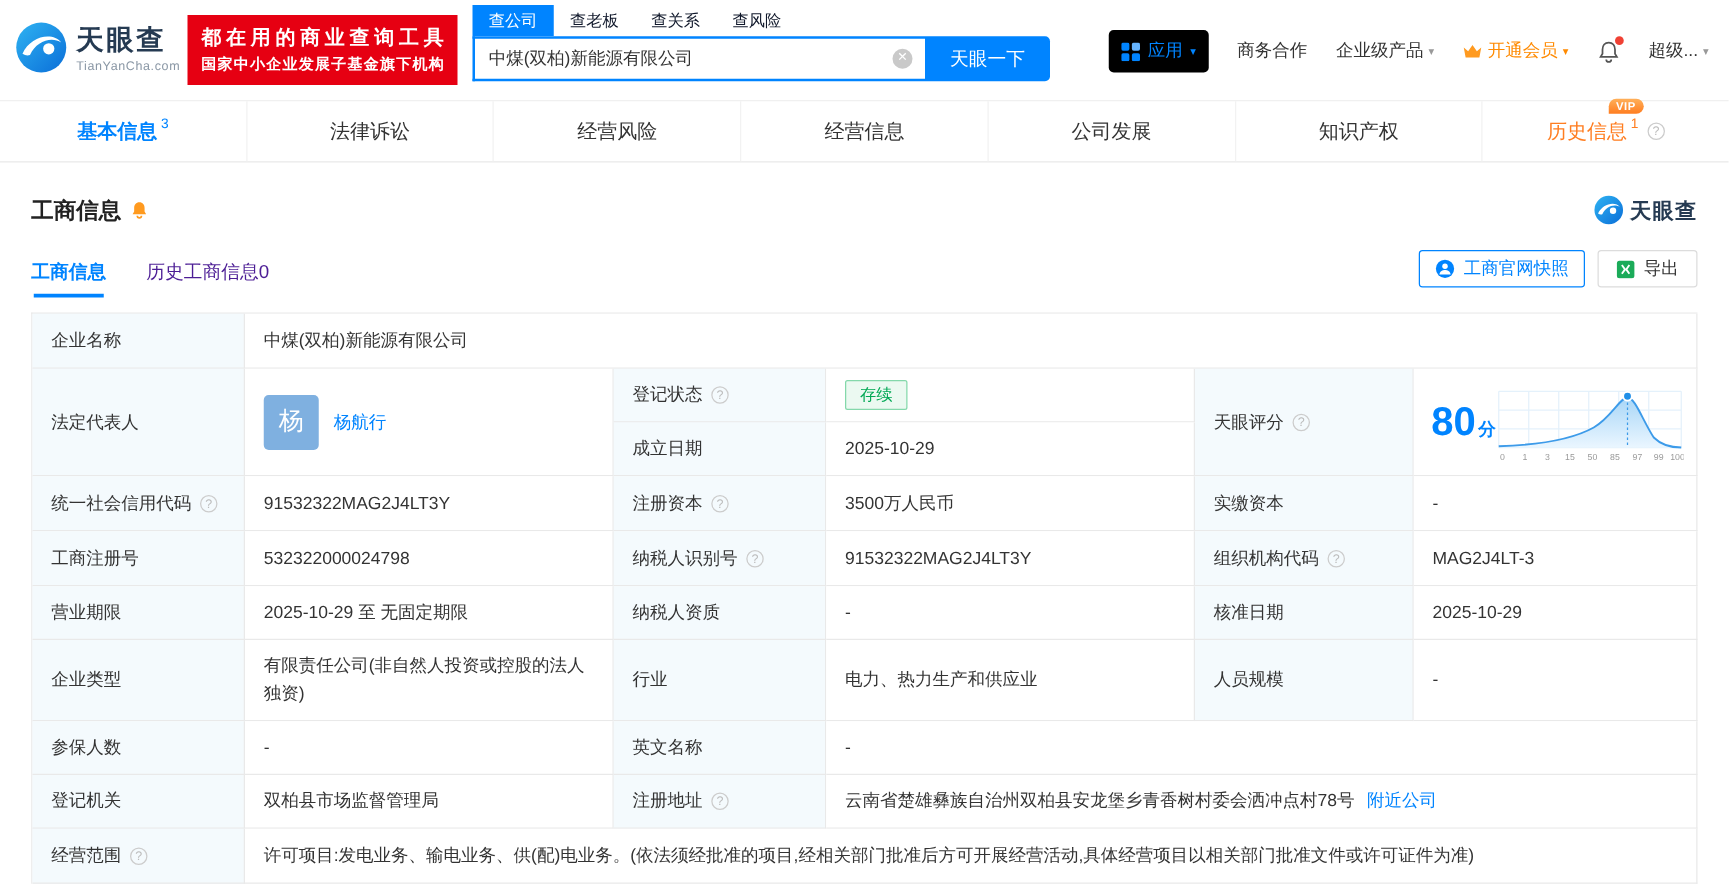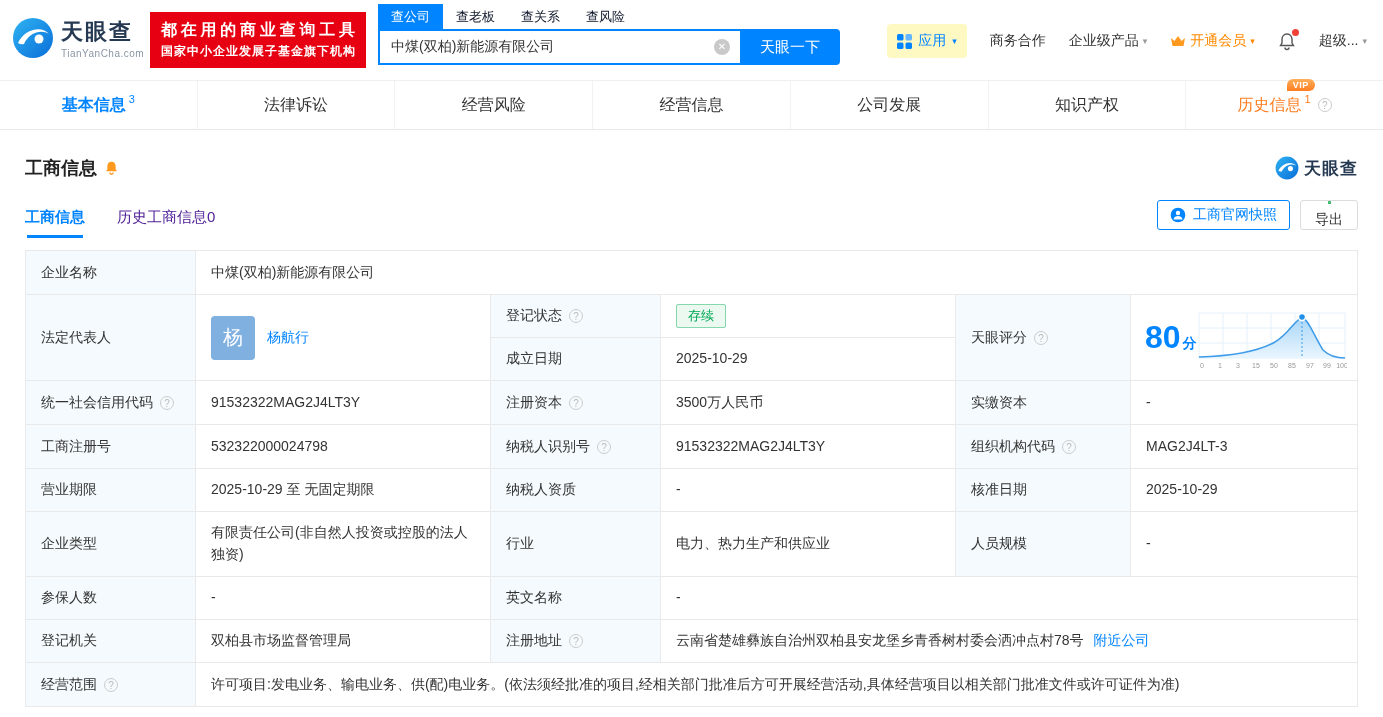--- a/index.html
+++ b/index.html
@@ -24,21 +24,21 @@
   .search-row { display:flex; margin-top:0; }
   .search-input-wrap { position:relative; width:362px; height:36px; }
   .search-input { width:100%; height:100%; border:2px solid #0084ff; border-right:none;
     padding:0 32px 0 11px; font-size:14px; color:#333; outline:none; font-family:inherit; }
   .clear-icon { position:absolute; right:10px; top:10px; width:16px; height:16px; border-radius:50%;
     background:#c9c9c9; color:#fff; font-size:10px; line-height:16px; text-align:center; cursor:pointer; }
   .search-btn { width:100px; height:36px; background:#0084ff; color:#fff; border:none; font-size:15px;
     border-radius:0 4px 4px 0; cursor:pointer; font-family:inherit; }
 
   .top-right { position:absolute; right:16px; top:24px; display:flex; align-items:center; gap:23px; }
-  .app-chip { display:flex; align-items:center; gap:6px; background:#fef9c3; color:#0084ff;
+  .app-chip { display:flex; align-items:center; gap:6px; background:#000000; color:#0084ff;
     padding:8px 10px; border-radius:4px; font-size:14px; cursor:pointer; }
   .nav-link { font-size:14px; color:#333; display:flex; align-items:center; gap:4px; cursor:pointer; white-space:nowrap; }
   .nav-link.vip { color:#ff8a00; }
   .caret { font-size:9px; color:inherit; }
   .caret.gray { color:#999; }
   .bell-wrap { position:relative; cursor:pointer; display:flex; }
   .red-dot { position:absolute; top:-3px; right:-3px; width:7px; height:7px; background:#f04134; border-radius:50%; }
 
   
   .main-tabs { display:flex; height:50px; border-top:1px solid #f0f0f0; border-bottom:1px solid #e9e9e9; background:#fff; }
@@ -63,21 +63,21 @@
 
   .subtab-row { display:flex; align-items:flex-end; margin:20px 25px 0; }
   .subtab { font-size:15px; margin-right:32px; padding-bottom:11px; position:relative; cursor:pointer; }
   .subtab.active { color:#0084ff; font-weight:bold; }
   .subtab.active::after { content:""; position:absolute; left:2px; right:2px; bottom:0; height:3px; background:#0084ff; }
   .subtab.inactive { color:#4c1d95; }
   .subtab-actions { margin-left:auto; display:flex; gap:10px; padding-bottom:8px; }
   .btn-snapshot { display:flex; align-items:center; gap:7px; border:1px solid #0084ff; color:#0084ff;
     height:30px; padding:0 12px; border-radius:3px; font-size:14px; background:#fff; cursor:pointer; }
   .btn-export { display:flex; align-items:center; gap:7px; border:1px solid #dcdcdc; color:#333;
-    height:30px; padding:0 14px; border-radius:3px; font-size:14px; background:#fff; cursor:pointer;flex-direction:column; }
+    height:30px; padding:0 14px; border-radius:3px; font-size:14px; background:#fff; cursor:pointer; }
 
   
   .tbl { margin:12px 25px 0; display:grid;
     grid-template-columns:170px 295px 170px 295px 175px 1fr;
     grid-template-rows:44px 43px 43px 44px 44px 43px 65px 43px 43px 44px;
     border-top:1px solid #e9e9e9; border-left:1px solid #e9e9e9; font-size:14px; }
   .c { border-right:1px solid #e9e9e9; border-bottom:1px solid #e9e9e9; padding:6px 15px;
     display:flex; align-items:center; background:#fff; overflow:hidden; line-height:1.55; }
   .lbl { background:#f4fafd; color:#333; }
   .avatar { width:44px; height:44px; border-radius:4px; background:#7fb0e0; color:#fff; font-size:20px;

